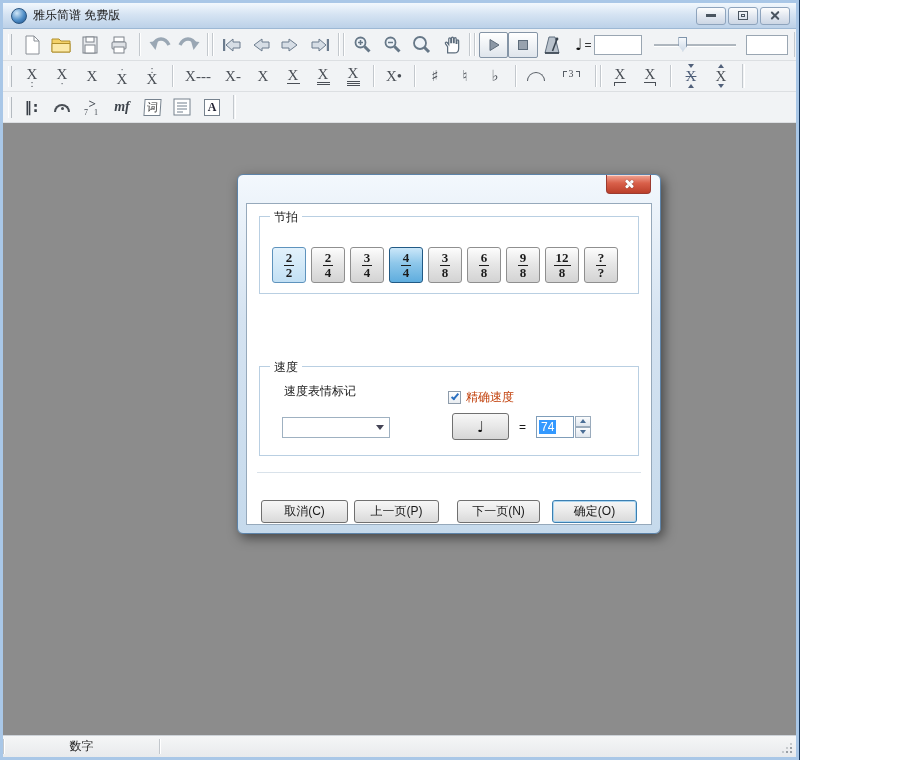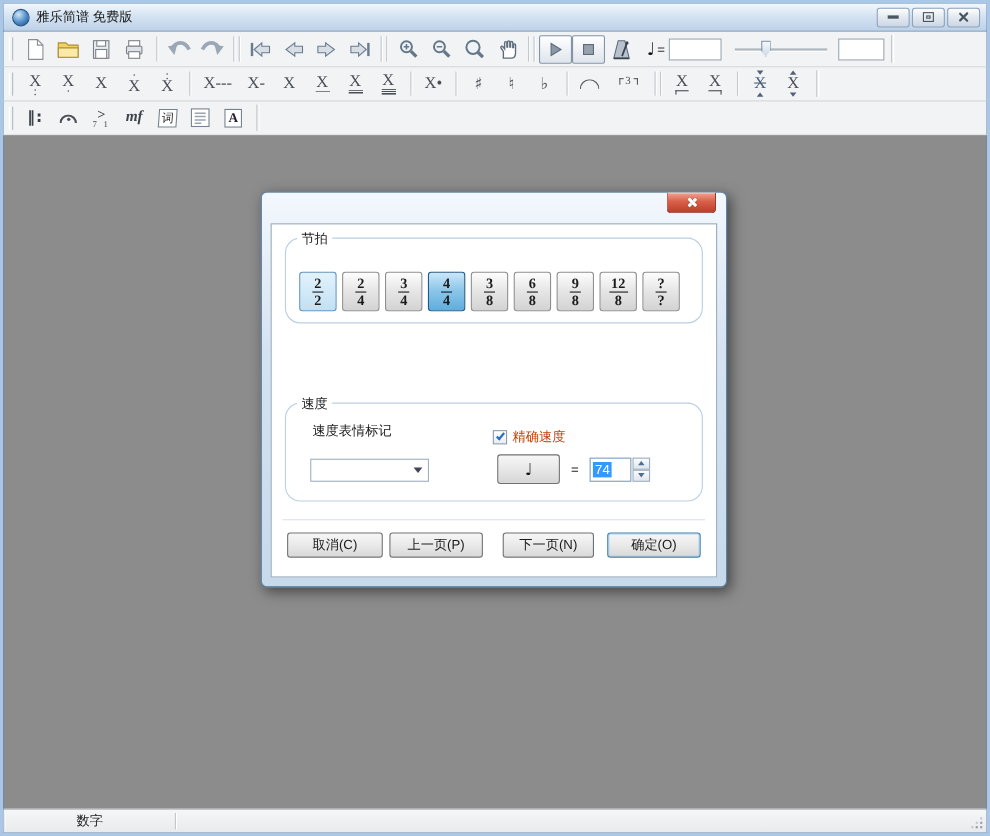--- a/index.html
+++ b/index.html
@@ -1,20 +1,20 @@
 <!DOCTYPE html>
 <html><head>
 <meta charset="utf-8">
 <style>
   *{box-sizing:border-box;margin:0;padding:0}
   body{margin:0;font-family:"Liberation Sans",sans-serif;-webkit-font-smoothing:antialiased}
   .sym{font-family:"DejaVu Sans",sans-serif}
 
   
-  .window{width:900px;height:760px;position:relative;background:#8c8c8c;
+  .window{width:799px;height:760px;position:relative;background:#8c8c8c;
     border:3px solid #a9c7e7;box-shadow:0 0 0 1px #35618e inset, 0 0 0 1px #17375c;
     display:flex;flex-direction:column;overflow:hidden}
   .titlebar{height:26px;flex:0 0 26px;display:flex;align-items:center;padding:0 6px;
     background:linear-gradient(#f2f8fd,#d6e4f3 45%,#bcd1e8);border-bottom:1px solid #9db8d4}
   .app-icon{width:16px;height:16px;border-radius:50%;margin:0 6px 0 2px;
     background:radial-gradient(circle at 35% 30%,#cfe6f7,#4d8cc6 55%,#1d4e86);border:1px solid #2a5580}
   .title{font-size:12px;color:#1c1c1c}
   .wincontrols{margin-left:auto;display:flex;gap:2px}
   .wbtn{width:30px;height:18px;border:1px solid #8ea4bd;border-radius:3px;
     background:linear-gradient(#fdfdfd,#e2e8f0 50%,#ccd6e4);display:flex;align-items:center;justify-content:center}
@@ -91,21 +91,21 @@
   .dlg-titlebar{height:27px;display:flex;align-items:center;padding-left:13px;font-size:12px;color:#1a1a1a}
   .dlg-close{position:absolute;top:0;right:9px;width:45px;height:19px;border:1px solid #9b3b30;border-top:none;
     border-radius:0 0 4px 4px;background:linear-gradient(#f2a695,#d9604a 45%,#bb3f2a);
     display:flex;align-items:center;justify-content:center;box-shadow:inset 0 1px 0 rgba(255,255,255,.55)}
   .dlg-x{position:relative;width:10px;height:10px}
   .dlg-x::before,.dlg-x::after{content:"";position:absolute;left:4px;top:0;width:2.6px;height:10px;background:#fff;border-radius:1px;
     box-shadow:0 0 1px rgba(0,0,0,.5)}
   .dlg-x::before{transform:rotate(45deg)}.dlg-x::after{transform:rotate(-45deg)}
   .dlg-body{position:absolute;left:8px;right:8px;top:28px;bottom:8px;background:#fff;border:1px solid #96a9bb}
 
-  .grp{position:absolute;left:12px;right:12px;border:1px solid #b9cfe2;border-radius:14px}
+  .grp{position:absolute;left:12px;right:12px;border:1px solid #b9cfe2;border-radius:0}
   .grp-label{position:absolute;top:-8px;left:10px;background:#fff;padding:0 4px;font-size:12px;color:#1a1a1a}
   .grp-meter{top:12px;height:78px}
   .ts-row{display:flex;gap:5px;margin:30px 0 0 12px}
   .tsbtn{width:34px;height:36px;border:1px solid #8f8f8f;border-radius:3px;flex:0 0 34px;
     background:linear-gradient(#fdfdfd,#e6e6e6 48%,#d3d3d3);display:flex;flex-direction:column;
     align-items:center;justify-content:center;font-family:"Liberation Serif","DejaVu Serif",serif;
     font-weight:bold;font-size:13px;color:#1b1b1b}
   .tsbtn .num{border-bottom:1.5px solid #1b1b1b;line-height:14px;padding:0 2px}
   .tsbtn .den{line-height:14px}
   .tsbtn.hov{background:linear-gradient(#e3f2fc,#c2e0f4);border-color:#5e93bd}
@@ -137,21 +137,21 @@
   .spinval{width:38px;height:22px;border:1px solid #7f9db9;background:#fff;display:flex;align-items:center;
     font-size:12px;padding-left:2px}
   .hl{background:#3399ff;color:#fff;padding:0 2px}
   .spinbtns{display:flex;flex-direction:column;margin-left:1px}
   .sbtn{width:16px;height:11px;border:1px solid #9aabbc;background:linear-gradient(#fbfcfd,#dfe6ee);
     display:flex;align-items:center;justify-content:center}
   .sbtn .u{width:0;height:0;border-left:3px solid transparent;border-right:3px solid transparent;border-bottom:4px solid #4a6e96}
   .sbtn .d{width:0;height:0;border-left:3px solid transparent;border-right:3px solid transparent;border-top:4px solid #4a6e96}
 
   .dlg-sep{position:absolute;left:10px;right:10px;top:268px;border-top:1px solid #d9e2ea}
-  .btnrow{position:absolute;left:14px;right:14px;top:280px;display:flex}
+  .btnrow{position:absolute;left:14px;right:14px;top:296px;display:flex}
   .dbtn{height:23px;border:1px solid #707070;border-radius:3px;font-size:12px;color:#1a1a1a;
     background:linear-gradient(#f6f6f6,#ebebeb 45%,#d9d9d9);display:flex;align-items:center;justify-content:center}
   .b1{width:88px;margin-right:6px}.b2{width:86px;margin-right:18px}.b3{width:84px;margin-right:12px}
   .b4{width:86px;border-color:#3c7fb1;box-shadow:inset 0 0 0 1px #a9d4ef}
 
   
   .statusbar{height:22px;flex:0 0 22px;display:flex;align-items:center;background:linear-gradient(#f5f6f7,#e8eaec);
     border-top:1px solid #cdd2d8;font-size:12px;color:#222;position:relative}
   .st-main{flex:0 0 708px;padding-left:8px}
   .st-sep{width:1px;height:70%;background:#c2c7cc;box-shadow:1px 0 0 #fff}

